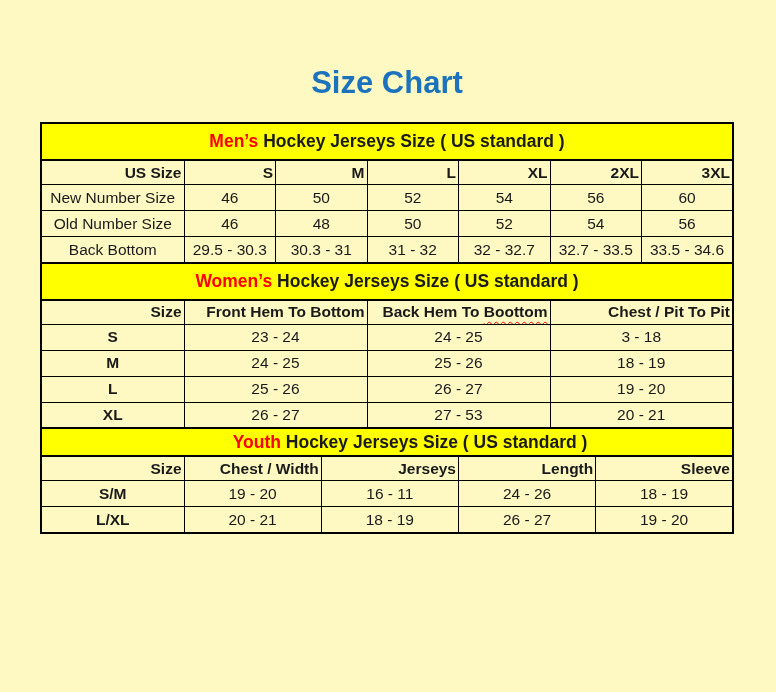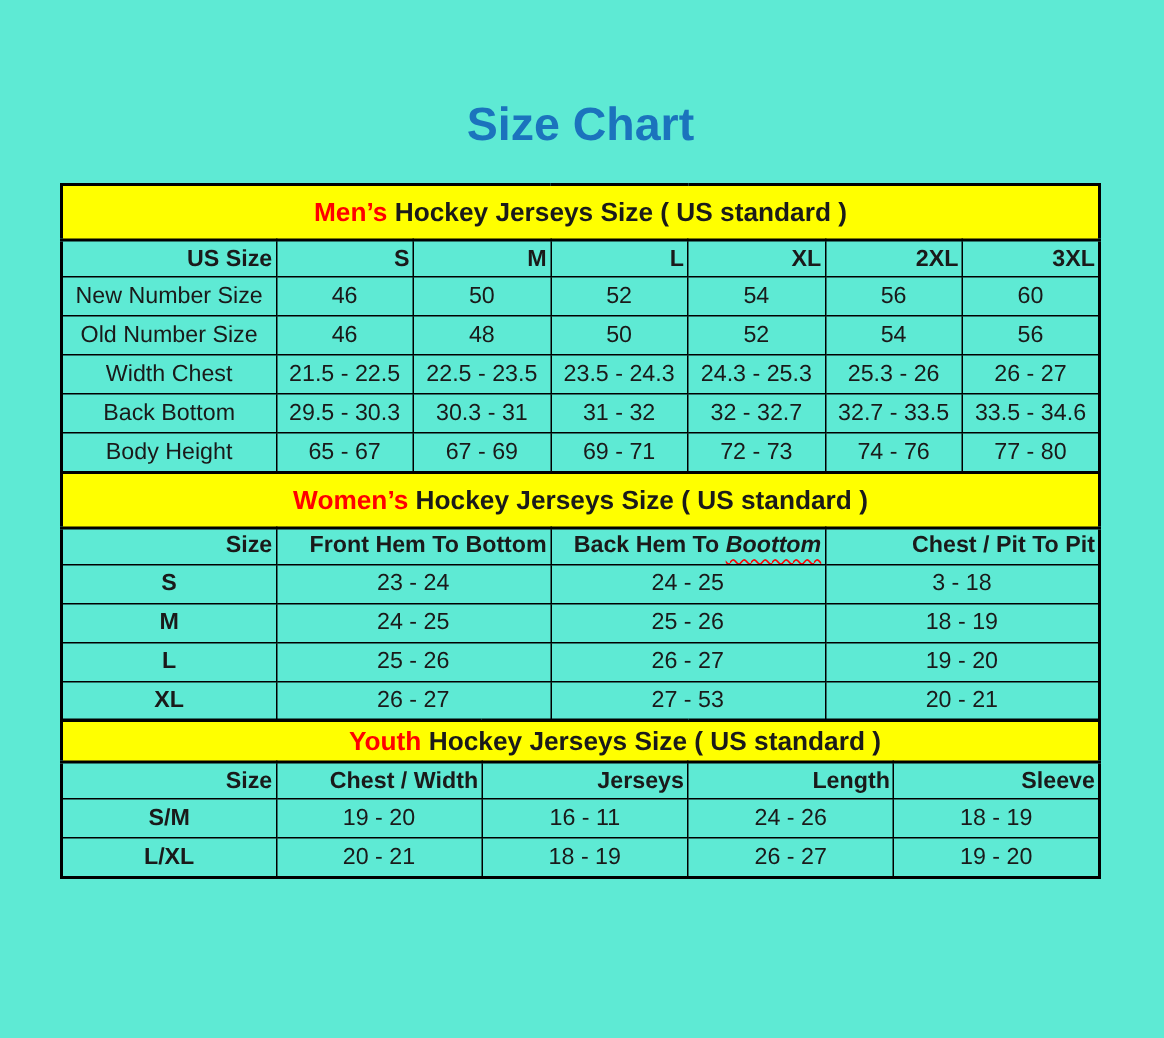--- a/index.html
+++ b/index.html
@@ -4,21 +4,21 @@
 <style>
   html, body {
     margin: 0;
     padding: 0;
     background: #ffffff;
   }
   .page {
     position: relative;
     width: 776px;
     height: 692px;
-    background: #5eead4;
+    background: #fef9c3;
     overflow: hidden;
     font-family: "Liberation Sans", sans-serif;
     color: var(--text-black, #1a1a1a);
   }
   .page-title {
     position: absolute;
     top: 63px;
     left: 40px;
     width: 694px;
     margin: 0;
@@ -74,21 +74,20 @@
     font-size: 15.5px;
     font-weight: normal;
   }
   .data-row td.row-label.bold { font-weight: bold; }
   .squiggle {
     text-decoration-line: underline;
     text-decoration-style: wavy;
     text-decoration-color: var(--accent-red, #ff0000);
     text-decoration-thickness: 1px;
     text-underline-offset: 4px;
-    font-style: italic;
   }
 </style>
 </head>
 <body>
 
 <div class="page">
   <h1 class="page-title">Size Chart</h1>
   <div class="tables" id="tables">
       <table class="size-table mens">
         <colgroup>
@@ -125,46 +124,28 @@
           <tr class="data-row">
             <td class="row-label">Old Number Size</td>
             <td>46</td>
             <td>48</td>
             <td>50</td>
             <td>52</td>
             <td>54</td>
             <td>56</td>
           </tr>
           <tr class="data-row">
-            <td class="row-label">Width Chest</td>
-            <td>21.5 - 22.5</td>
-            <td>22.5 - 23.5</td>
-            <td>23.5 - 24.3</td>
-            <td>24.3 - 25.3</td>
-            <td>25.3 - 26</td>
-            <td>26 - 27</td>
-          </tr>
-          <tr class="data-row">
             <td class="row-label">Back Bottom</td>
             <td>29.5 - 30.3</td>
             <td>30.3 - 31</td>
             <td>31 - 32</td>
             <td>32 - 32.7</td>
             <td>32.7 - 33.5</td>
             <td>33.5 - 34.6</td>
           </tr>
-          <tr class="data-row">
-            <td class="row-label">Body Height</td>
-            <td>65 - 67</td>
-            <td>67 - 69</td>
-            <td>69 - 71</td>
-            <td>72 - 73</td>
-            <td>74 - 76</td>
-            <td>77 - 80</td>
-          </tr>
         </tbody>
       </table>
       <table class="size-table womens">
         <colgroup>
           <col class="col-label">
           <col>
           <col>
           <col>
         </colgroup>
         <tbody>

